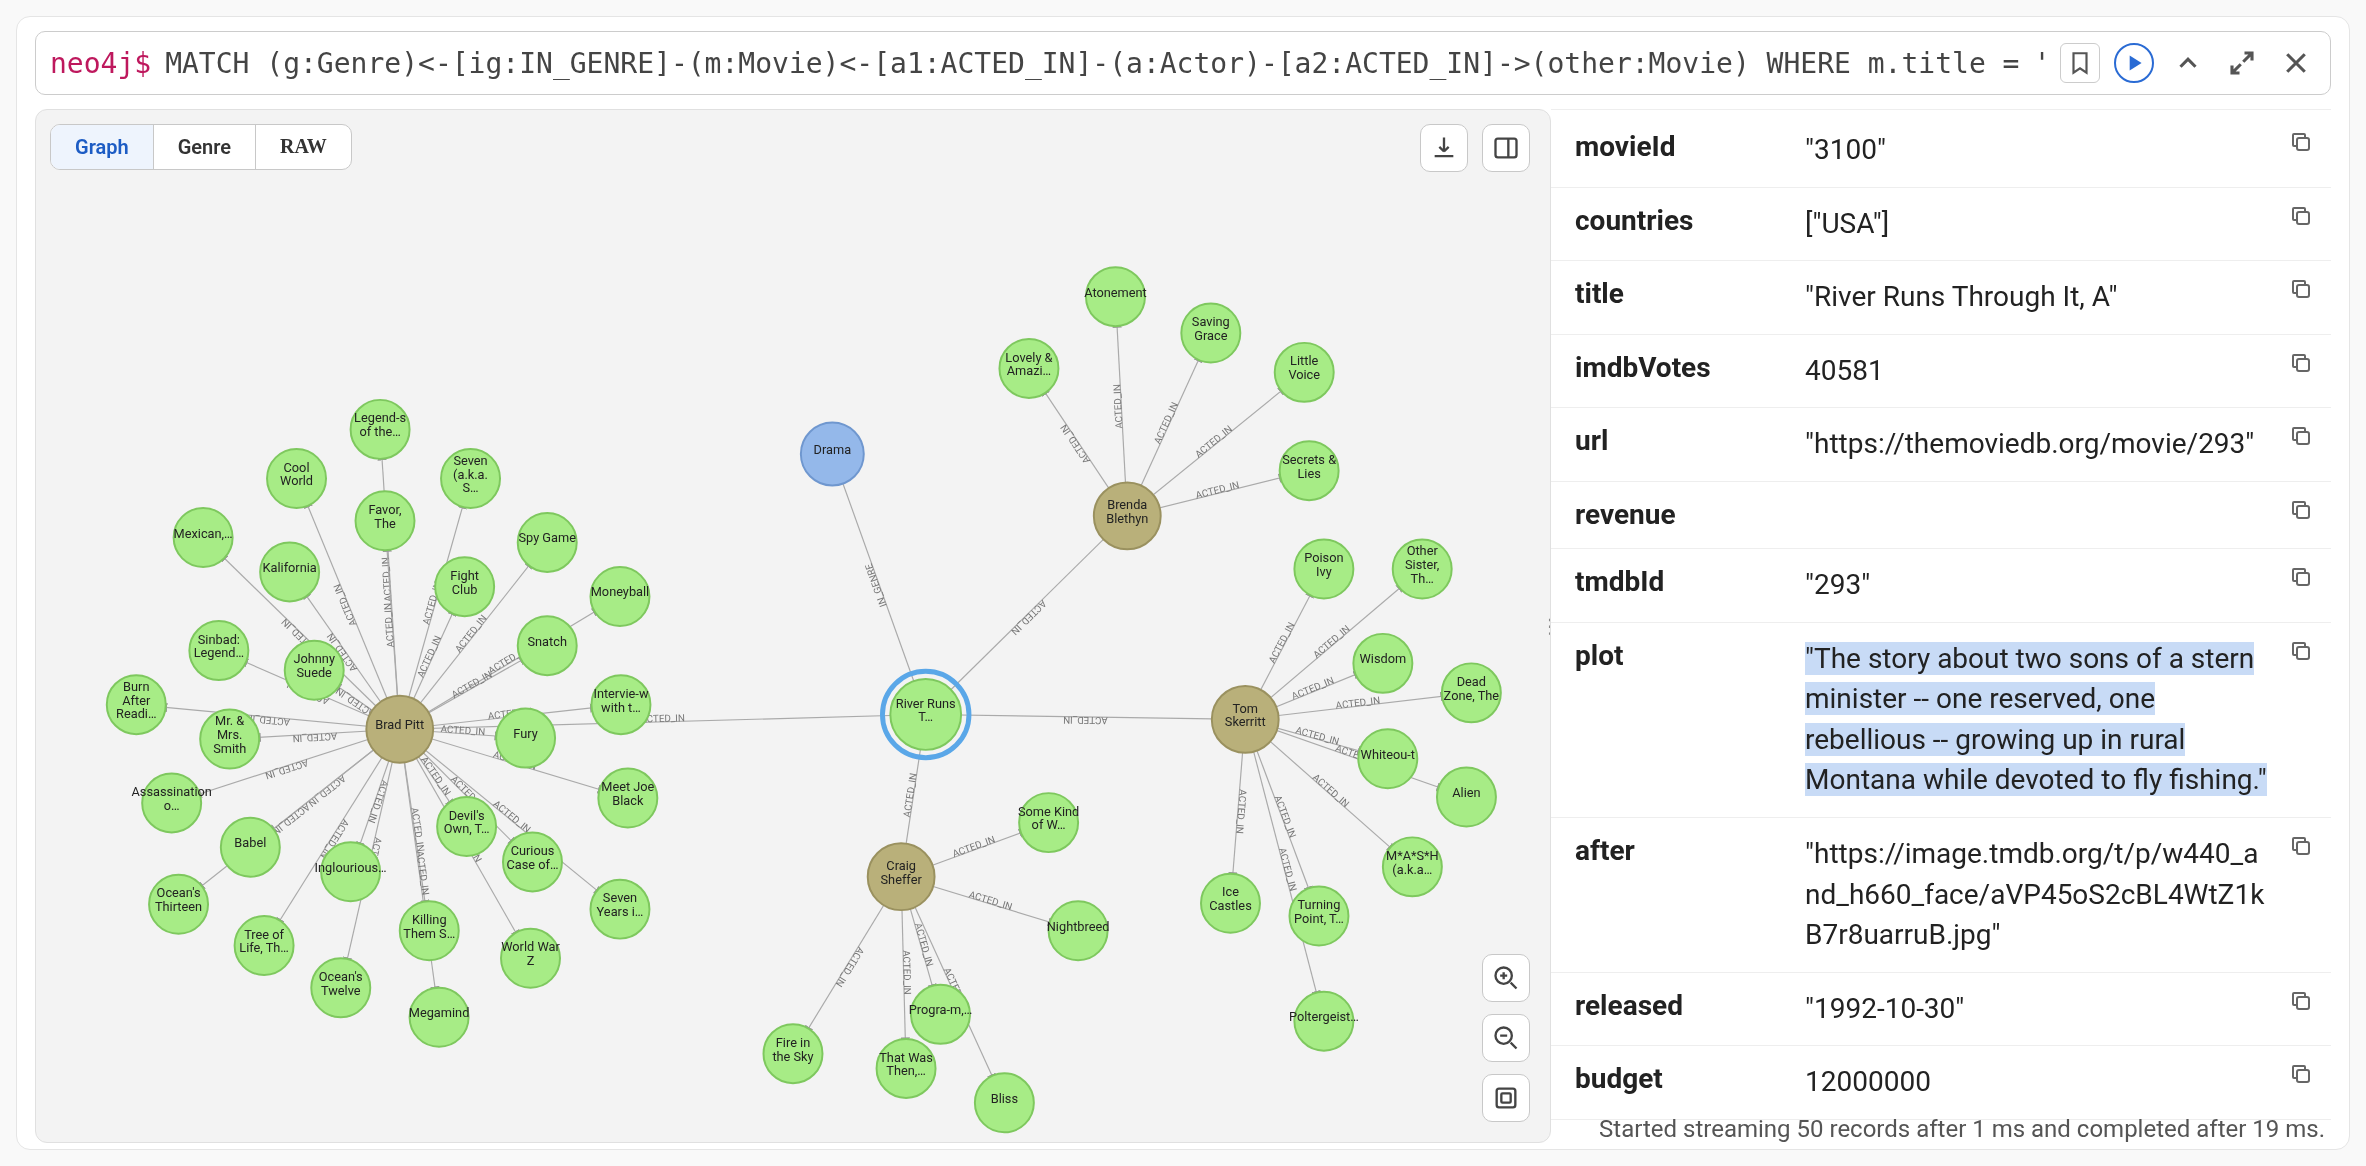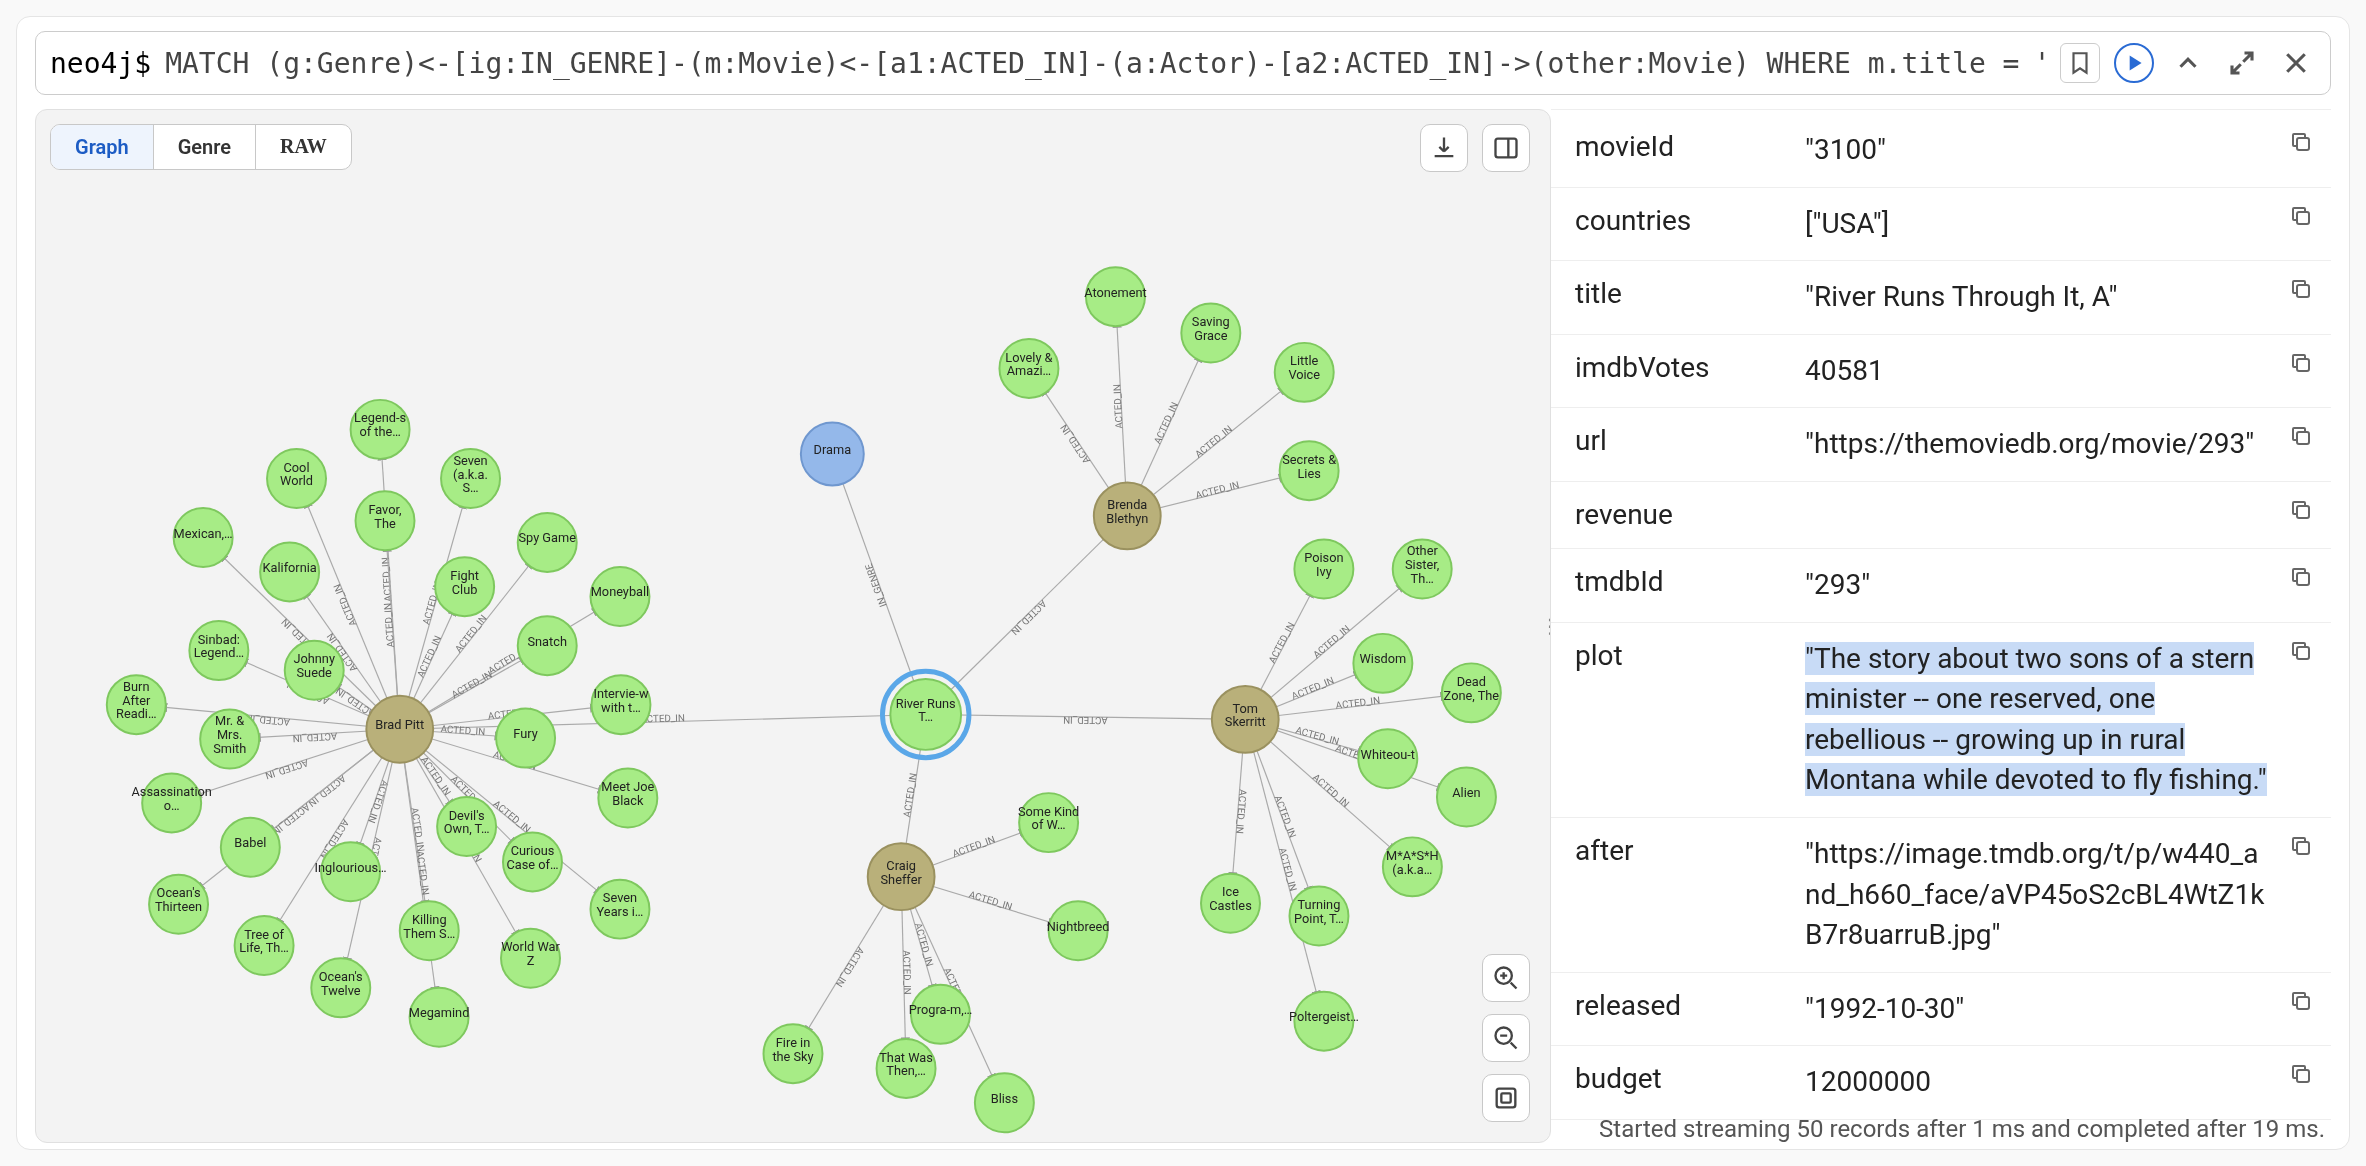--- a/index.html
+++ b/index.html
@@ -1,21 +1,21 @@
 <!DOCTYPE html>
 <html><head>
 <meta charset="utf-8">
 <style>
   * { box-sizing: border-box; margin: 0; padding: 0; }
   html, body { width: 100%; height: 100%; font-family: -apple-system, BlinkMacSystemFont, "Segoe UI", Roboto, sans-serif; font-size: 20px; background: #fff; color: #222; }
   .frame { width: 2366px; height: 1166px; padding: 16px; background:#f9f9f9; }
   .card { width:100%; height:100%; background: #fff; border:1px solid #e5e5e5; border-radius:14px; padding:14px 18px 6px 18px; display:flex; flex-direction:column; position:relative;}
   
   .qbar { height:64px; border:1px solid #ccc; border-radius:10px; display:flex; align-items:center; padding:0 14px; gap:14px; font-family: ui-monospace, "SF Mono", Menlo, Consolas, monospace; font-size:28px; color:#444;}
-  .qprompt { color:#000000; white-space:nowrap;}
+  .qprompt { color:#be185d; white-space:nowrap;}
   .qtext { flex:1; white-space:nowrap; overflow:hidden; text-overflow:clip; color:#444;}
   .qicon-btn { width:40px; height:40px; display:flex; align-items:center; justify-content:center; border-radius:6px; color:#555; cursor:pointer;}
   .qicon-btn.run { border:2px solid #2a6bd4; color:#2a6bd4; border-radius:50%;}
   .qicon-btn.bookmark { border:1px solid #ccc; border-radius:6px;}
   .qicon-btn svg { width:26px; height:26px;}
   .qicon-btn.chev svg { width:30px; height:30px;}
   
   .body { flex:1; display:flex; gap:0; margin-top:14px; min-height:0;}
   .viz { flex:1; position:relative; border:1px solid #e0e0e0; border-radius:12px; background:#f3f3f3; overflow:hidden;}
   .tabs { position:absolute; top:14px; left:14px; display:flex; border:1px solid #c8c8c8; border-radius:10px; overflow:hidden; background:#fff;}
@@ -28,21 +28,21 @@
   .side-btns { position:absolute; bottom:20px; right:20px; display:flex; flex-direction:column; gap:12px;}
   .drag-handle { position:absolute; top:50%; right:-10px; transform:translateY(-50%); width:20px; color:#888; font-size:20px; cursor:col-resize;}
   
   .graph { position:absolute; inset:0;}
   .graph svg { width:100%; height:100%;}
   .node-label { font-size:13px; text-align:center; fill:#222; pointer-events:none;}
   .edge-label { font-size:10px; fill:#777;}
   
   .props { width:780px; border-top:1px solid #eee; overflow-y:auto; padding-top:4px;}
   .prow { display:flex; align-items:flex-start; border-bottom:1px solid #eee; padding:16px 8px 16px 24px; gap:20px;}
-  .pkey { width:210px; font-weight:400; font-size:28px; color:#222; flex-shrink:0;}
+  .pkey { width:210px; font-weight:700; font-size:28px; color:#222; flex-shrink:0;}
   .pval { flex:1; font-size:28px; color:#222; word-break:break-word; line-height:1.45;}
   .pval .hl { background:#c8dbf6;}
   .copy { width:34px; height:34px; flex-shrink:0; cursor:pointer; color:#666; margin-left:auto;}
   .copy svg{width:24px;height:24px;stroke:#666;fill:none;stroke-width:2;}
   
   .footer { position:absolute; bottom:6px; right:24px; font-size:24px; color:#555;}
 </style>
 </head>
 <body>
 <div class="frame">

